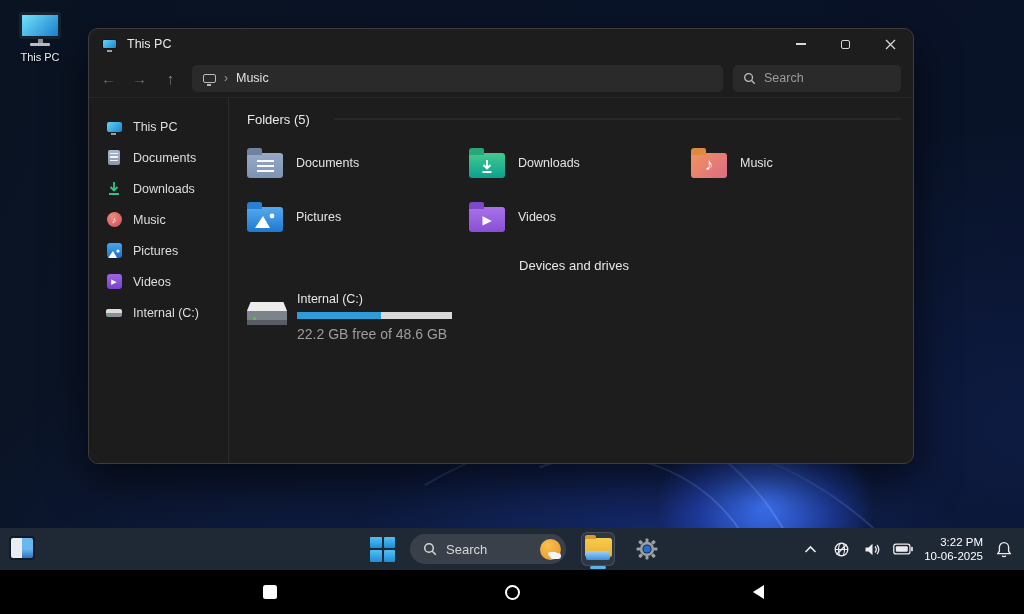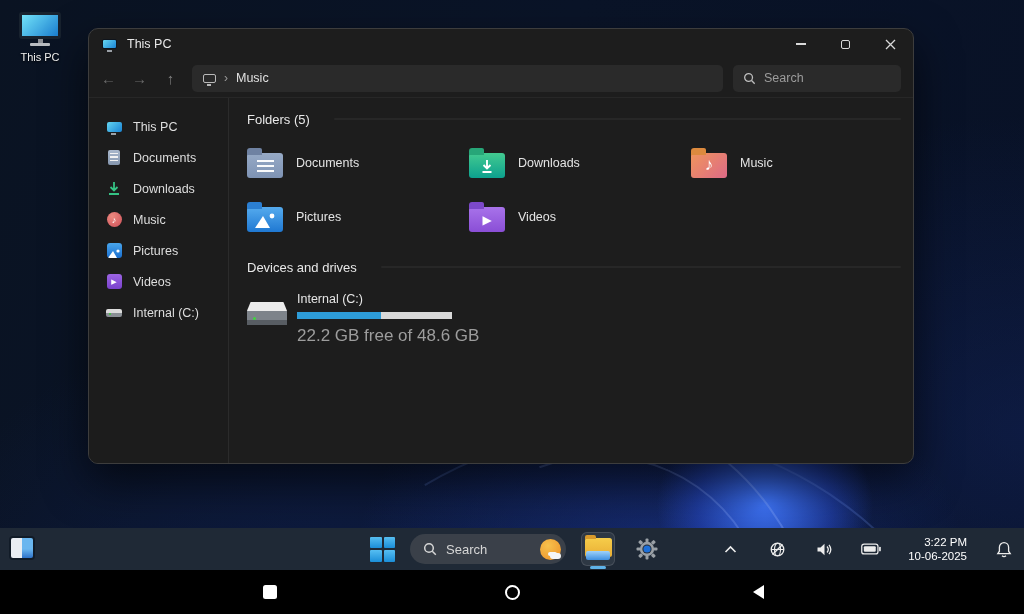--- a/index.html
+++ b/index.html
@@ -102,21 +102,21 @@
 
   .drive-row { margin-top:16px; display:flex; gap:10px; }
   .drive-icon { width:40px; height:23px; margin-top:10px; flex:0 0 auto;
     clip-path:polygon(9% 0,91% 0,100% 38%,100% 100%,0 100%,0 38%);
     background:linear-gradient(180deg,#ececec 0 40%, #7d838a 40% 78%, #585d63 78%); position:relative; }
   .drive-icon::after { content:""; position:absolute; left:6px; bottom:5px; width:3px; height:3px;
     border-radius:50%; background:#3fd43f; }
   .drive-name { font-size:12.5px; color:#e6e6e6; }
   .progress { width:155px; height:7px; background:#d9d9d9; margin:6px 0 7px; overflow:hidden; }
   .progress-fill { height:100%; background:#2d9cd8; }
-  .drive-detail { font-size:17px; color:#9d9d9d; }
+  .drive-detail { font-size:14px; color:#9d9d9d; }
 
   
   .taskbar { position:absolute; left:0; top:528px; width:1024px; height:42px; background:#1f2936; z-index:5; }
   .corner-app { position:absolute; left:9px; top:8px; width:26px; height:24px; border-radius:4px;
     border:2px solid #111b27; display:flex; overflow:hidden; }
   .corner-app .pane-l { width:50%; background:#e9edf2; }
   .corner-app .pane-r { width:50%; background:linear-gradient(180deg,#6ab6ef 0 55%,#2e72c8); }
   .tb-center { position:absolute; left:370px; top:0; height:42px; display:flex; align-items:center; gap:15px; }
   .start-btn { width:25px; height:25px; display:grid; grid-template-columns:1fr 1fr; gap:2px; cursor:default; }
   .start-btn span { background:linear-gradient(180deg,#56bef2,#1b8ed8); border-radius:1px; }
@@ -134,21 +134,21 @@
   .tb-app.active { background:rgba(255,255,255,.07); border:1px solid rgba(255,255,255,.12); }
   .tb-app.active::after { content:""; position:absolute; bottom:-4px; left:50%; transform:translateX(-50%);
     width:16px; height:3px; border-radius:2px; background:#5fb2e8; }
   .explorer-ic { position:relative; width:27px; height:22px; }
   .explorer-back { position:absolute; left:0; top:0; width:27px; height:19px; border-radius:2.5px;
     background:linear-gradient(180deg,#f6cd4a,#e9ae35); }
   .explorer-back::before { content:""; position:absolute; top:-3px; left:0; width:11px; height:4px;
     border-radius:2px 2px 0 0; background:#d89a2c; }
   .explorer-front { position:absolute; left:1.5px; bottom:0; width:24px; height:9px; border-radius:2px;
     background:linear-gradient(180deg,#9fd2fa,#3f90e0); }
-  .tray { position:absolute; right:10px; top:0; height:42px; display:flex; align-items:center; gap:27px; }
+  .tray { position:absolute; right:10px; top:0; height:42px; display:flex; align-items:center; gap:11px; }
   .tray-ic { display:flex; align-items:center; justify-content:center; width:20px; height:20px; cursor:default; }
   .clock { text-align:right; color:#ffffff; font-size:11.5px; line-height:1.25; cursor:default; }
 
   
   .android-nav { position:absolute; left:0; top:570px; width:1024px; height:44px; background:#000; z-index:6; }
   .an-btn { position:absolute; top:0; width:44px; height:44px; display:flex; align-items:center; justify-content:center; }
   .an-square { width:14px; height:14px; background:#fff; border-radius:2.5px; }
   .an-ring { width:15px; height:15px; border:2.5px solid #fff; border-radius:50%; }
 </style>
 </head>
@@ -302,21 +302,21 @@
             <span class="tile-label">Pictures</span>
           </div>
           <div class="tile">
             <div class="folder f-videos">
                 <span class="play-glyph">▶</span>
               </div>
             <span class="tile-label">Videos</span>
           </div>
         </div>
 
-        <div class="sect-head" style="margin-top:22px;">
+        <div class="sect-head" style="margin-top:22px;flex-direction:column;">
           <span class="sect-title">Devices and drives</span>
           <span class="sect-line"></span>
         </div>
 
         <div class="drive-row">
           <div class="drive-icon"></div>
           <div>
             <div class="drive-name">Internal (C:)</div>
             <div class="progress">
               <div class="progress-fill" style="width: 54%;"></div>

